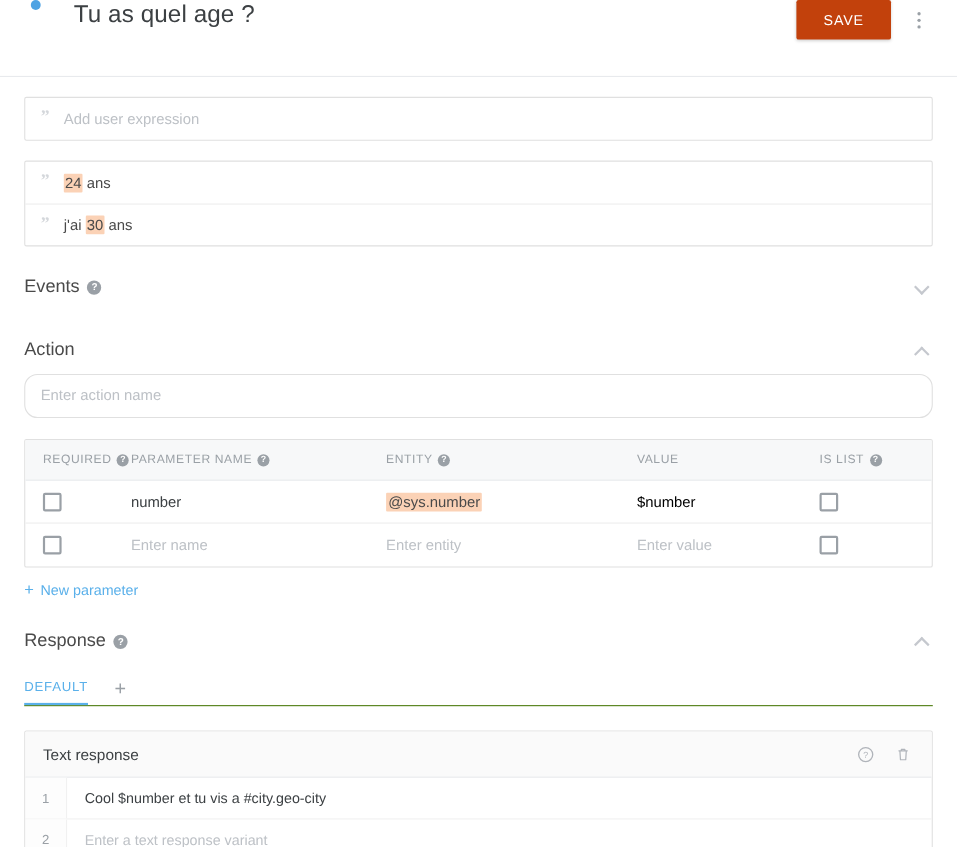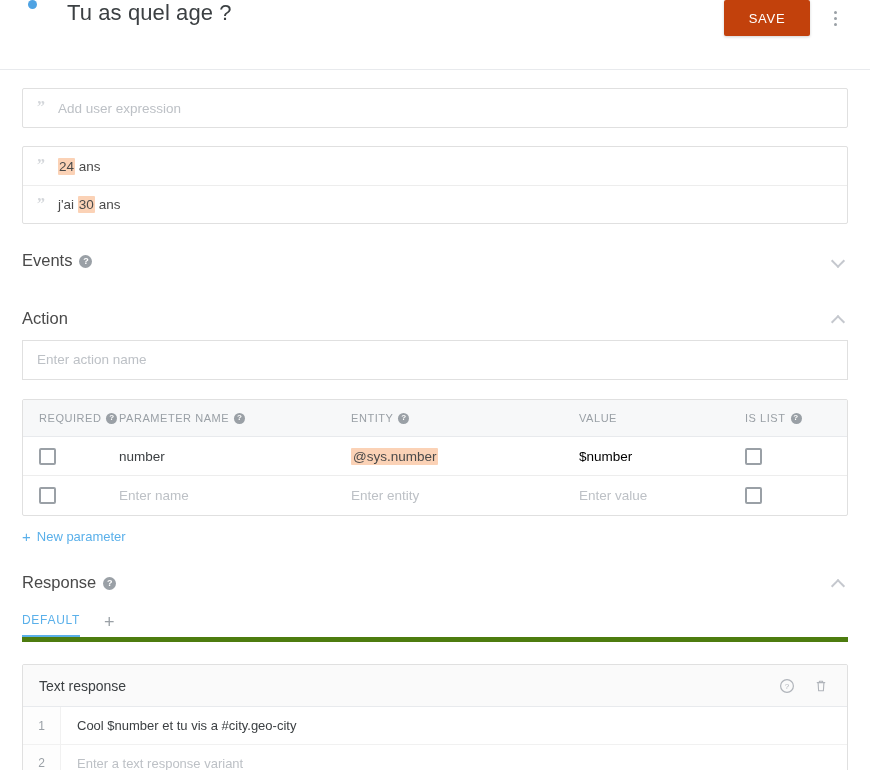--- a/index.html
+++ b/index.html
@@ -149,21 +149,21 @@
     border-bottom: 2px solid #c5c8ce;
     transform: rotate(45deg);
   }
   .chev.up::before { transform: rotate(-135deg); top: 8px; }
 
   
   .action-input {
     width: 100%;
     height: 40px;
     border: 1px solid #e0e0e0;
-    border-radius: 0;
+    border-radius: 12px;
     padding: 11px 14px;
     font-size: 13.5px;
     font-family: "Liberation Sans", sans-serif;
     color: #3c4043;
     resize: none;
     outline: none;
     background: #fff;
     display: block;
   }
   .action-input::placeholder { color: #bdc1c6; }
@@ -227,21 +227,21 @@
     margin-right: 6px;
     line-height: 1;
     font-weight: 400;
   }
 
   
   .resp-tabs {
     display: flex;
     align-items: flex-end;
     height: 32px;
-    border-bottom: 5px solid #4d7c0f;
+    border-bottom: 1px solid #4d7c0f;
     margin-top: 6px;
   }
   .tab {
     font-size: 12px;
     color: #5ab0ea;
     letter-spacing: .7px;
     padding-bottom: 8px;
     border-bottom: 2px solid #5ab0ea;
     cursor: pointer;
   }

